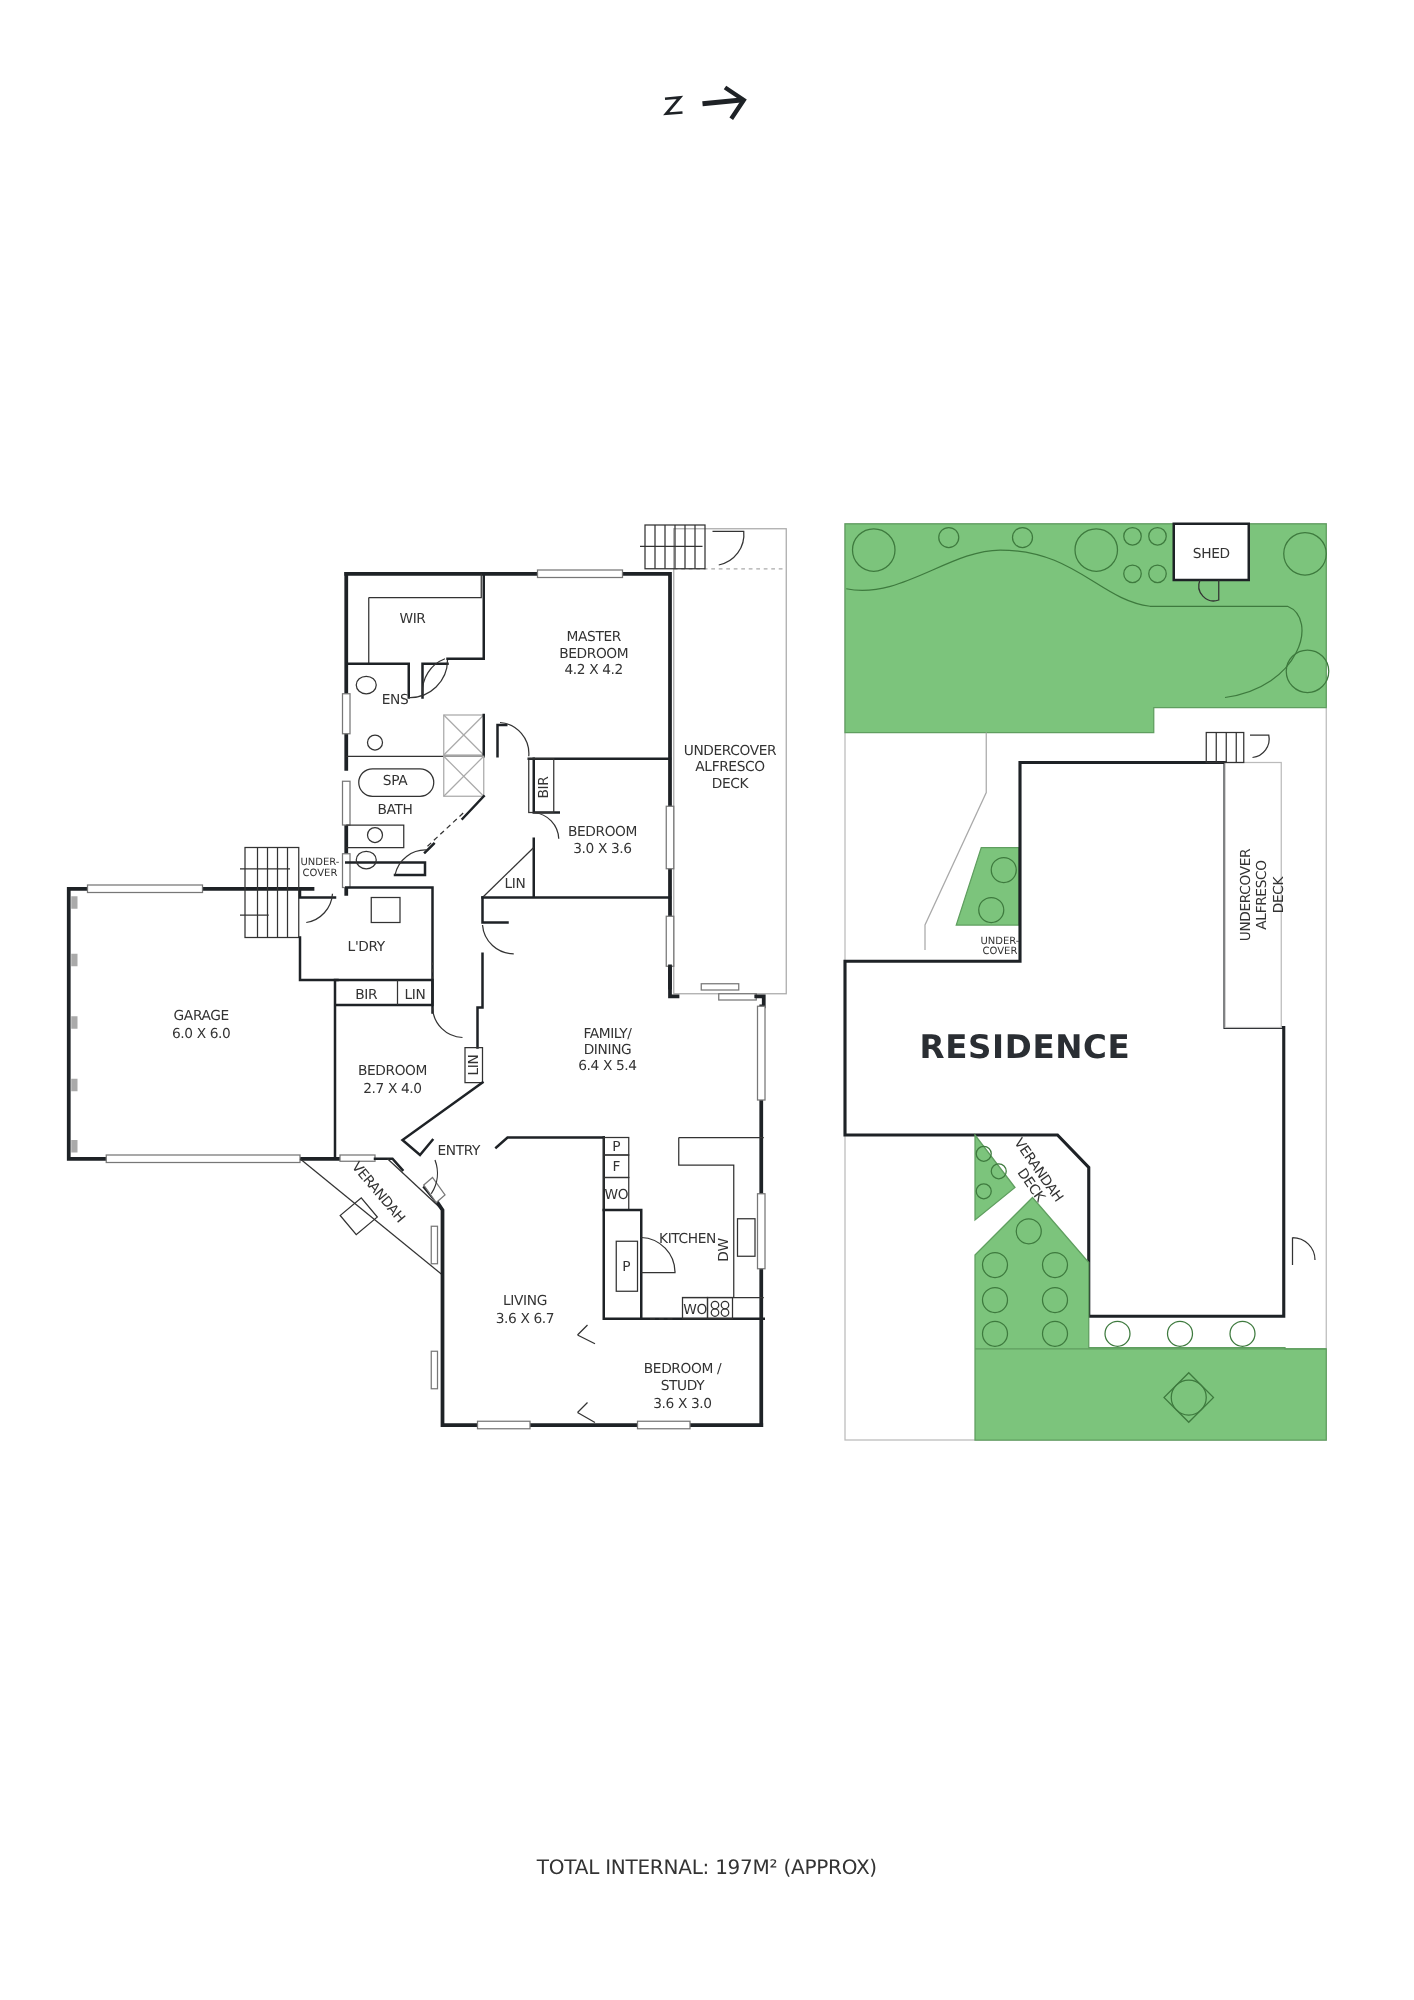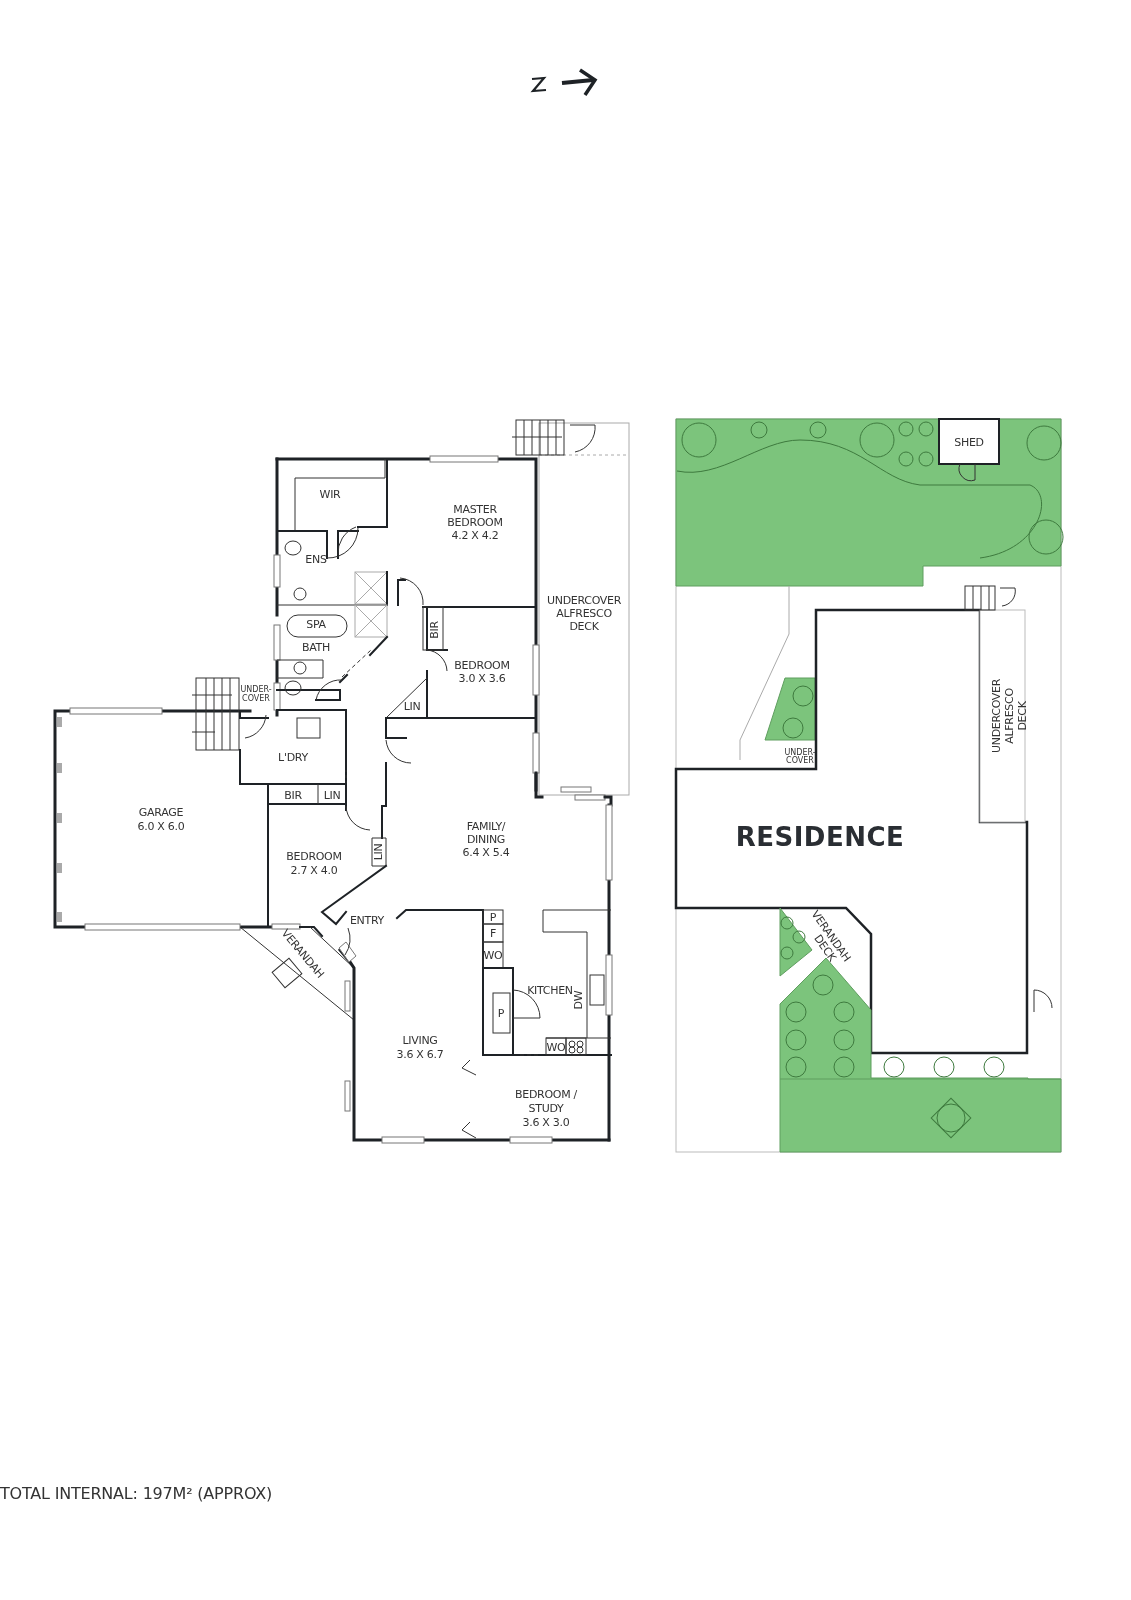--- a/index.html
+++ b/index.html
@@ -7,21 +7,21 @@
   svg{position:absolute;left:0;top:0;}
   .lbl{font-family:"DejaVu Sans","Liberation Sans",sans-serif;font-size:11px;fill:#333;text-anchor:middle;letter-spacing:-0.3px;}
   .lbl-sm{font-family:"DejaVu Sans","Liberation Sans",sans-serif;font-size:8px;fill:#333;text-anchor:middle;}
   .lbl-big{font-family:"DejaVu Sans","Liberation Sans",sans-serif;font-size:26px;font-weight:bold;fill:#2a2e33;text-anchor:middle;letter-spacing:0.5px;}
   .wall{stroke:#1e2226;stroke-width:3;fill:none;stroke-linecap:square;}
   .thin{stroke:#333;stroke-width:1;fill:none;}
   .faint{stroke:#aaa;stroke-width:1;fill:none;}
   .win{fill:#fff;stroke:#777;stroke-width:1;}
   .grass{fill:#7cc47c;stroke:#5f9e5f;stroke-width:1;}
   .tree{fill:none;stroke:#3e7a3e;stroke-width:1;}
-  #footer{position:absolute;left:0;width:1131px;top:1484px;text-align:left;font-family:"DejaVu Sans","Liberation Sans",sans-serif;font-size:16px;color:#333;letter-spacing:-0.2px;}
+  #footer{position:absolute;left:0;width:1131px;top:1484px;text-align:center;font-family:"DejaVu Sans","Liberation Sans",sans-serif;font-size:16px;color:#333;letter-spacing:-0.2px;}
 </style>
 </head>
 <body>
 
 <svg width="1131" height="1600" viewBox="0 0 1131 1600">
 
   <g>
     <path d="M532 79 L544 78 L533 91 L546 90" stroke="#1e2226" stroke-width="2.2" fill="none"></path>
     <path d="M562 83 L593 80" stroke="#1e2226" stroke-width="4"></path>
     <path d="M580 70 L595 80 L585 95" stroke="#1e2226" stroke-width="3.5" fill="none"></path>

